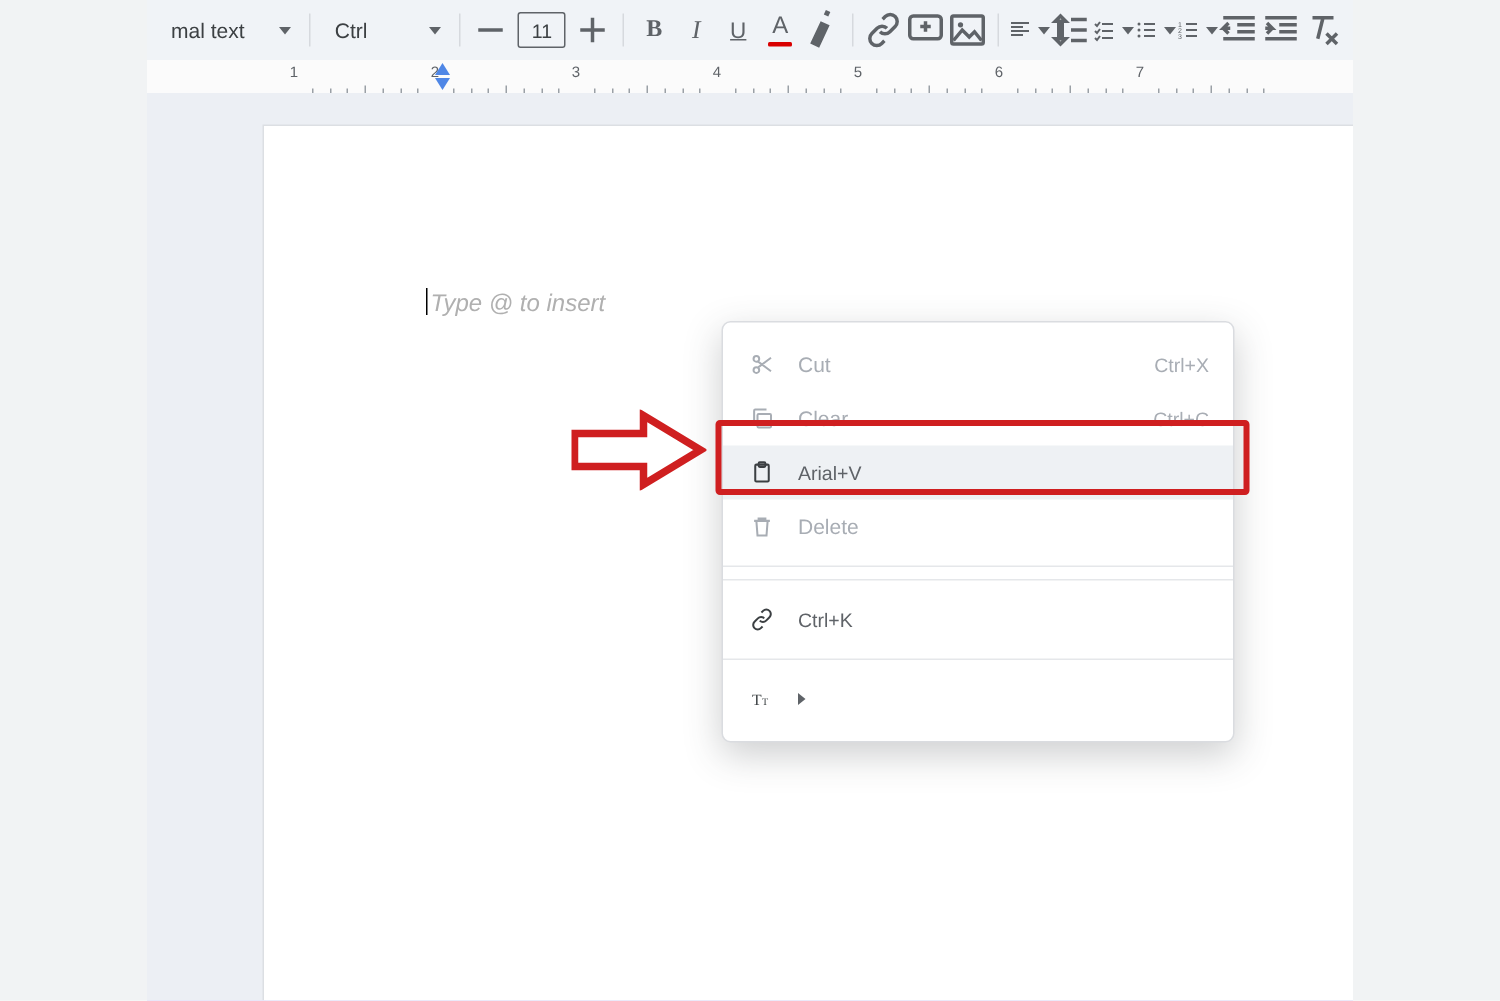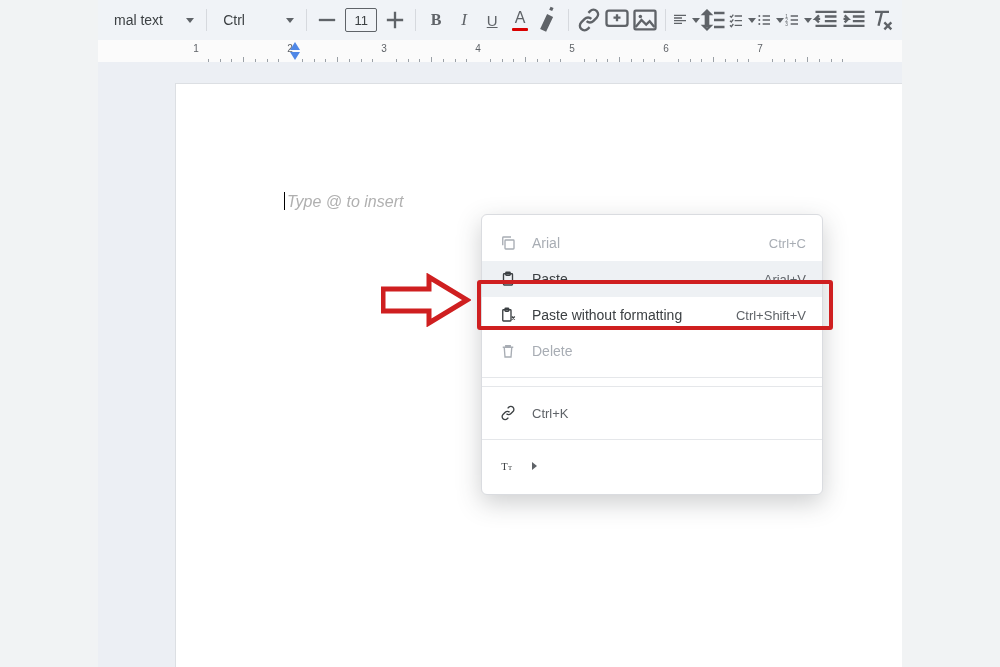--- a/index.html
+++ b/index.html
@@ -272,47 +272,44 @@
       <div class="doc-content">
         <span class="cursor"></span><span class="placeholder">Type @ to insert</span>
       </div>
     </div>
   </div>
 
   <div class="menu" id="ctx-menu">
       <div class="item disabled">
         <span class="mi">
           <svg viewBox="0 0 24 24">
+            <path d="M9.5 7a2.5 2.5 0 11-5 0 2.5 2.5 0 015 0zM9.5 17a2.5 2.5 0 11-5 0 2.5 2.5 0 015 0zM8 9l12 9M8 15L20 6" stroke="currentColor" stroke-width="1.8" fill="none"></path>
+          </svg>
+        </span>
+        <span class="lbl">Cut</span>
+        <span class="shortcut">Ctrl+X</span>
+      </div>
+      <div class="item disabled">
+        <span class="mi">
+          <svg viewBox="0 0 24 24">
             <rect x="8" y="8" width="12" height="12" rx="1" stroke="currentColor" stroke-width="1.8" fill="none"></rect>
             <path d="M5 15V5a1 1 0 011-1h10" stroke="currentColor" stroke-width="1.8" fill="none"></path>
           </svg>
         </span>
-        <span class="lbl">Arial</span>
+        <span class="lbl">Clear</span>
         <span class="shortcut">Ctrl+C</span>
       </div>
       <div class="item hover">
         <span class="mi">
           <svg viewBox="0 0 24 24">
             <rect x="6" y="5" width="12" height="15" rx="1" stroke="currentColor" stroke-width="1.8" fill="none"></rect>
             <rect x="9" y="3" width="6" height="4" rx="1" stroke="currentColor" stroke-width="1.8" fill="none"></rect>
           </svg>
         </span>
-        <span class="lbl">Paste</span>
         <span class="shortcut">Arial+V</span>
-      </div>
-      <div class="item">
-        <span class="mi">
-          <svg viewBox="0 0 24 24">
-            <rect x="5" y="5" width="11" height="15" rx="1" stroke="currentColor" stroke-width="1.8" fill="none"></rect>
-            <rect x="8" y="3" width="5" height="4" rx="1" stroke="currentColor" stroke-width="1.8" fill="none"></rect>
-            <path d="M17 14l4 4M21 14l-4 4" stroke="currentColor" stroke-width="1.8"></path>
-          </svg>
-        </span>
-        <span class="lbl">Paste without formatting</span>
-        <span class="shortcut">Ctrl+Shift+V</span>
       </div>
       <div class="item disabled">
         <span class="mi">
           <svg viewBox="0 0 24 24">
             <path d="M5 7h14M9 7V5h6v2M7 7l1 13h8l1-13" stroke="currentColor" stroke-width="1.8" fill="none"></path>
           </svg>
         </span>
         <span class="lbl">Delete</span>
         <span class="shortcut"></span>
       </div>

